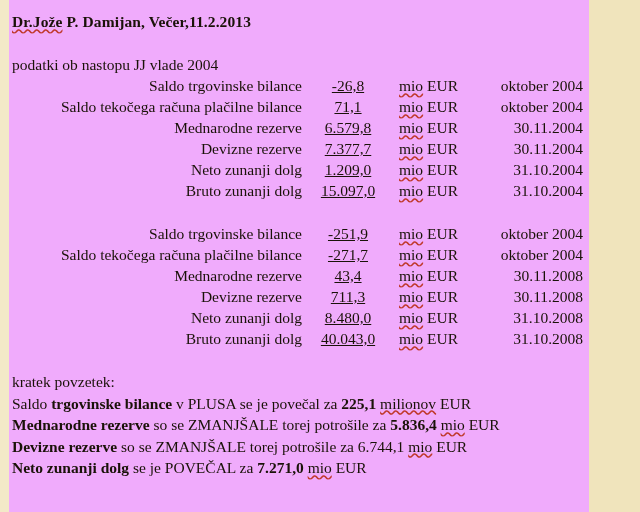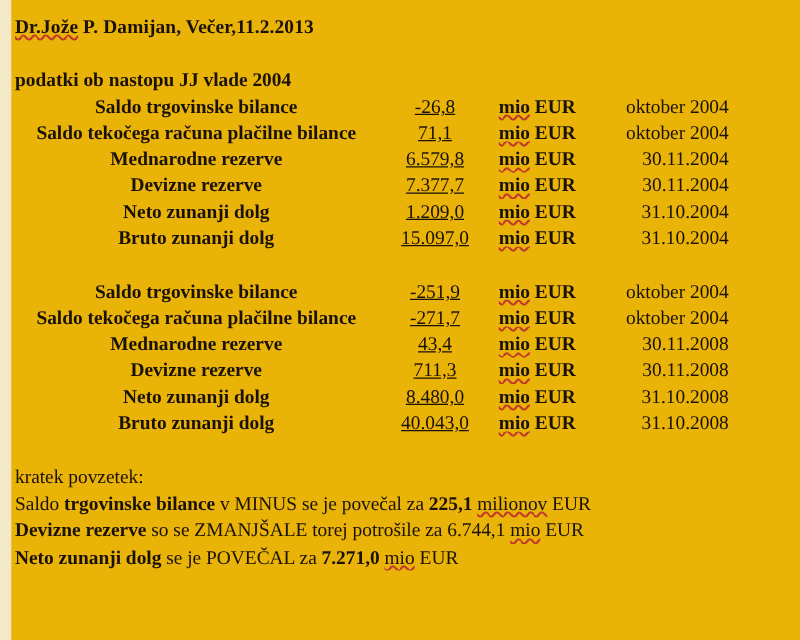--- a/index.html
+++ b/index.html
@@ -9,23 +9,23 @@
   body {
     width: 640px;
     height: 512px;
     overflow: hidden;
     background: #f0e4bc;
     font-family: "Liberation Serif", "DejaVu Serif", serif;
     color: #1a1208;
   }
   .page {
     position: relative;
-    width: 640px;
-    height: 512px;
-    background: #eab308;
+    width: 589px;
+    height: 512px;
+    background: #f0abfc;
     box-sizing: border-box;
     overflow: hidden;
   }
   .left-margin {
     position: absolute;
     left: 0;
     top: 0;
     width: 9px;
     height: 512px;
     background: #f3e9c8;
@@ -53,41 +53,41 @@
     text-decoration: underline wavy #c0392b;
     text-decoration-skip-ink: none;
     text-underline-offset: 1px;
   }
 
   .gap-lg { height: 22px; }
 
   
   .section-heading {
     font-size: 15.5px;
-    font-weight: bold;
+    font-weight: normal;
     line-height: 21px;
     white-space: nowrap;
   }
 
   
   table.data {
     border-collapse: collapse;
     table-layout: fixed;
     width: 566px;
     font-size: 15.5px;
   }
   table.data td {
     padding: 0;
     line-height: 21px;
     white-space: nowrap;
     vertical-align: baseline;
   }
-  .c-label  { width: 290px; text-align: center; font-weight: bold; }
+  .c-label  { width: 290px; text-align: right; }
   .c-value  { width: 92px;  text-align: center; padding-right: 5px !important; text-decoration: underline; }
-  .c-unit   { width: 74px;  text-align: left; font-weight: bold; }
+  .c-unit   { width: 74px;  text-align: left; }
   .c-date   { width: 110px; text-align: right; }
 
   
   .summary {
     font-size: 15.5px;
     line-height: 21.5px;
     white-space: nowrap;
   }
   .summary .row { white-space: nowrap; }
   .summary b { font-weight: bold; text-align: center; }
@@ -188,23 +188,24 @@
           <td class="c-date">31.10.2008</td>
         </tr>
       </tbody>
     </table>
 
     <div class="gap-lg"></div>
 
     <div class="summary">
       <div class="row">kratek povzetek:</div>
 
-      <div class="row"><span>Saldo </span><b>trgovinske bilance</b><span> v MINUS se je povečal za </span><b>225,1</b><span> </span><span class="sp">milionov</span><span> EUR</span></div>
-
-
+      <div class="row"><span>Saldo </span><b>trgovinske bilance</b><span> v PLUSA se je povečal za </span><b>225,1</b><span> </span><span class="sp">milionov</span><span> EUR</span></div>
+
+
+      <div class="row"><span></span><b>Mednarodne rezerve</b><span> so se ZMANJŠALE torej potrošile za </span><b>5.836,4</b><span> </span><span class="sp">mio</span><span> EUR</span></div>
 
       <div class="row"><span></span><b>Devizne rezerve</b><span> so se ZMANJŠALE torej potrošile za 6.744,1 </span><b></b><span></span><span class="sp">mio</span><span> EUR</span></div>
 
       <div class="row"><span></span><b>Neto zunanji dolg</b><span> se je POVEČAL za </span><b>7.271,0</b><span> </span><span class="sp">mio</span><span> EUR</span></div>
 
     </div>
 
   </div>
 </div>
 

